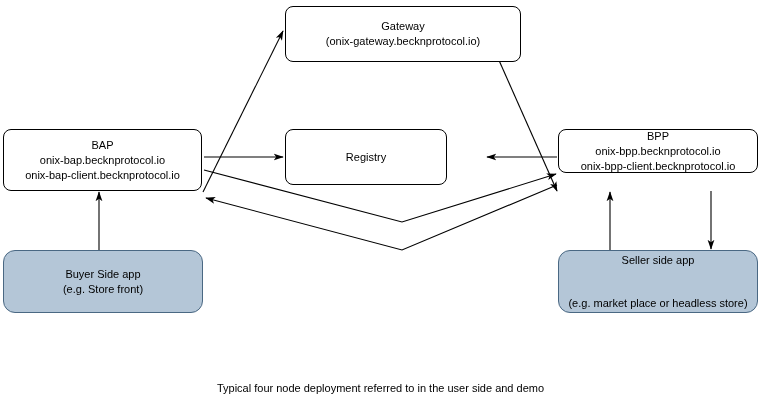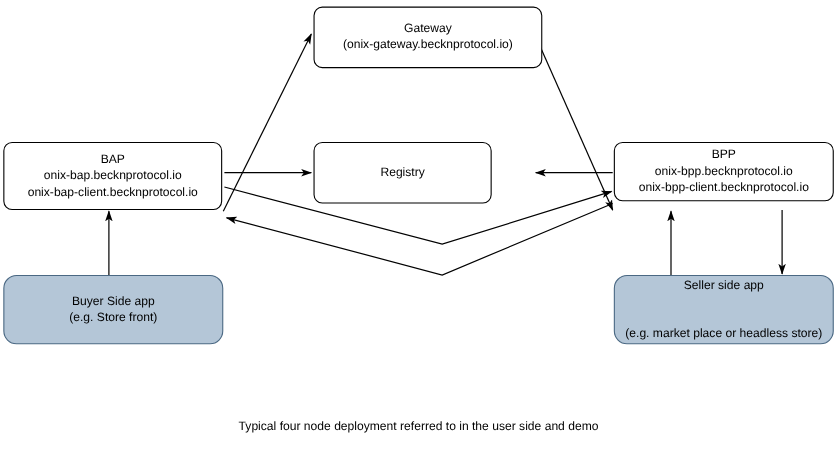--- a/index.html
+++ b/index.html
@@ -39,24 +39,24 @@
   }
   .node-box .line {
     display: block;
     white-space: nowrap;
   }
   .node-box.filled {
     background: #b4c6d7;
     border-color: #4a6883;
     border-radius: 12px;
   }
-  #node-gateway { left: 285px; top: 6px;  width: 208px; height: 56px; }
+  #node-gateway { left: 285px; top: 6px;  width: 236px; height: 56px; }
   #node-bap     { left: 3px;   top: 129px; width: 199px; height: 62px; }
   #node-registry{ left: 285px; top: 129px; width: 162px; height: 56px; }
-  #node-bpp     { left: 558px; top: 129px; width: 200px; height: 54px; }
+  #node-bpp     { left: 558px; top: 129px; width: 200px; height: 44px; }
   #node-buyer   { left: 3px;   top: 250px; width: 200px; height: 63px; }
   #node-seller  { left: 558px; top: 250px; width: 200px; height: 63px; gap: 28px; }
   #caption {
     position: absolute;
     left: 0;
     top: 381px;
     width: 761px;
     text-align: center;
     font-size: 11px;
     line-height: 15px;

